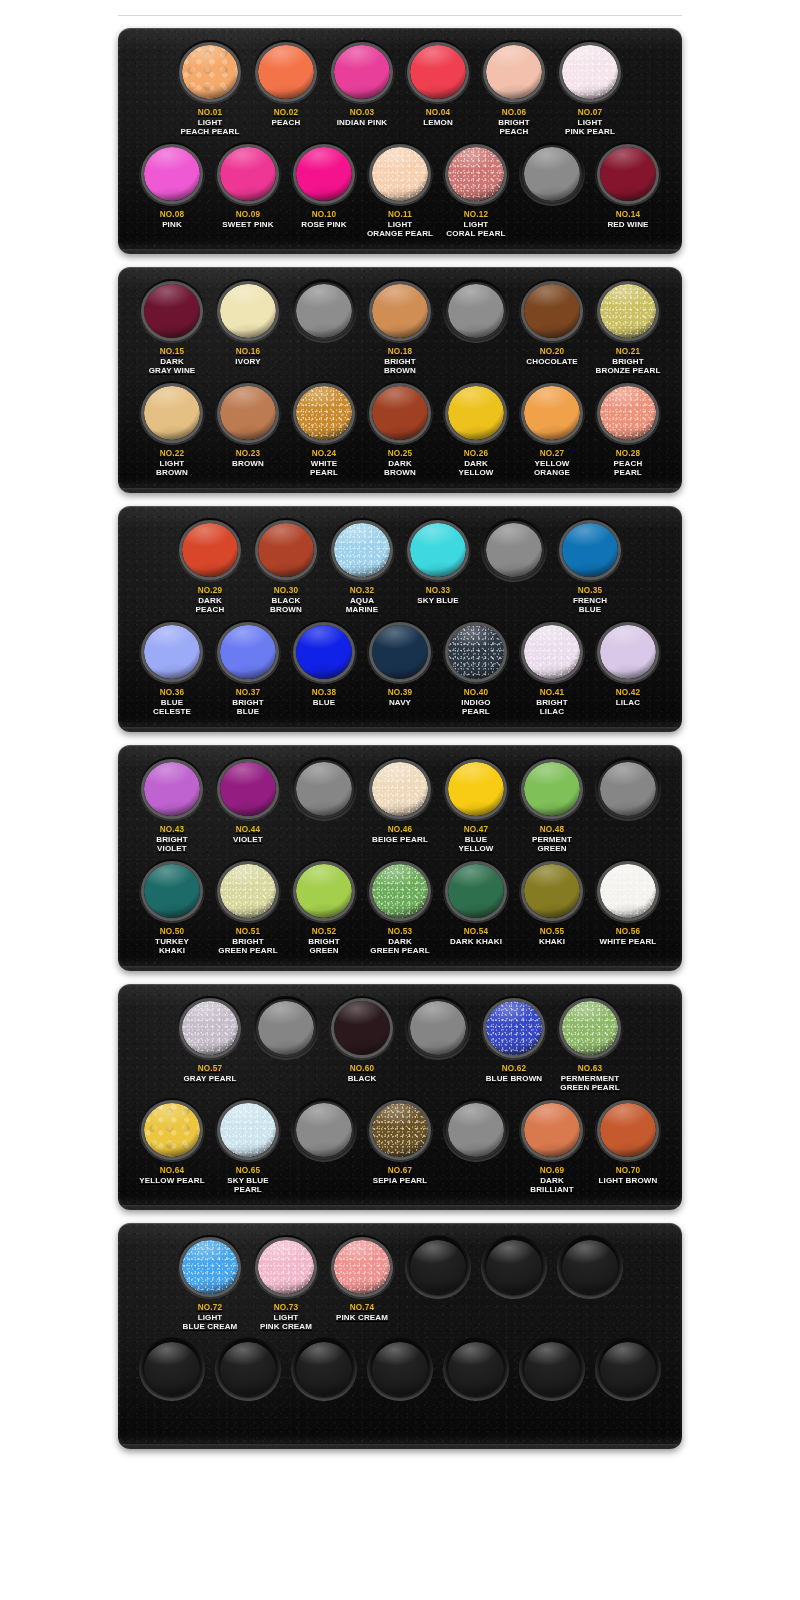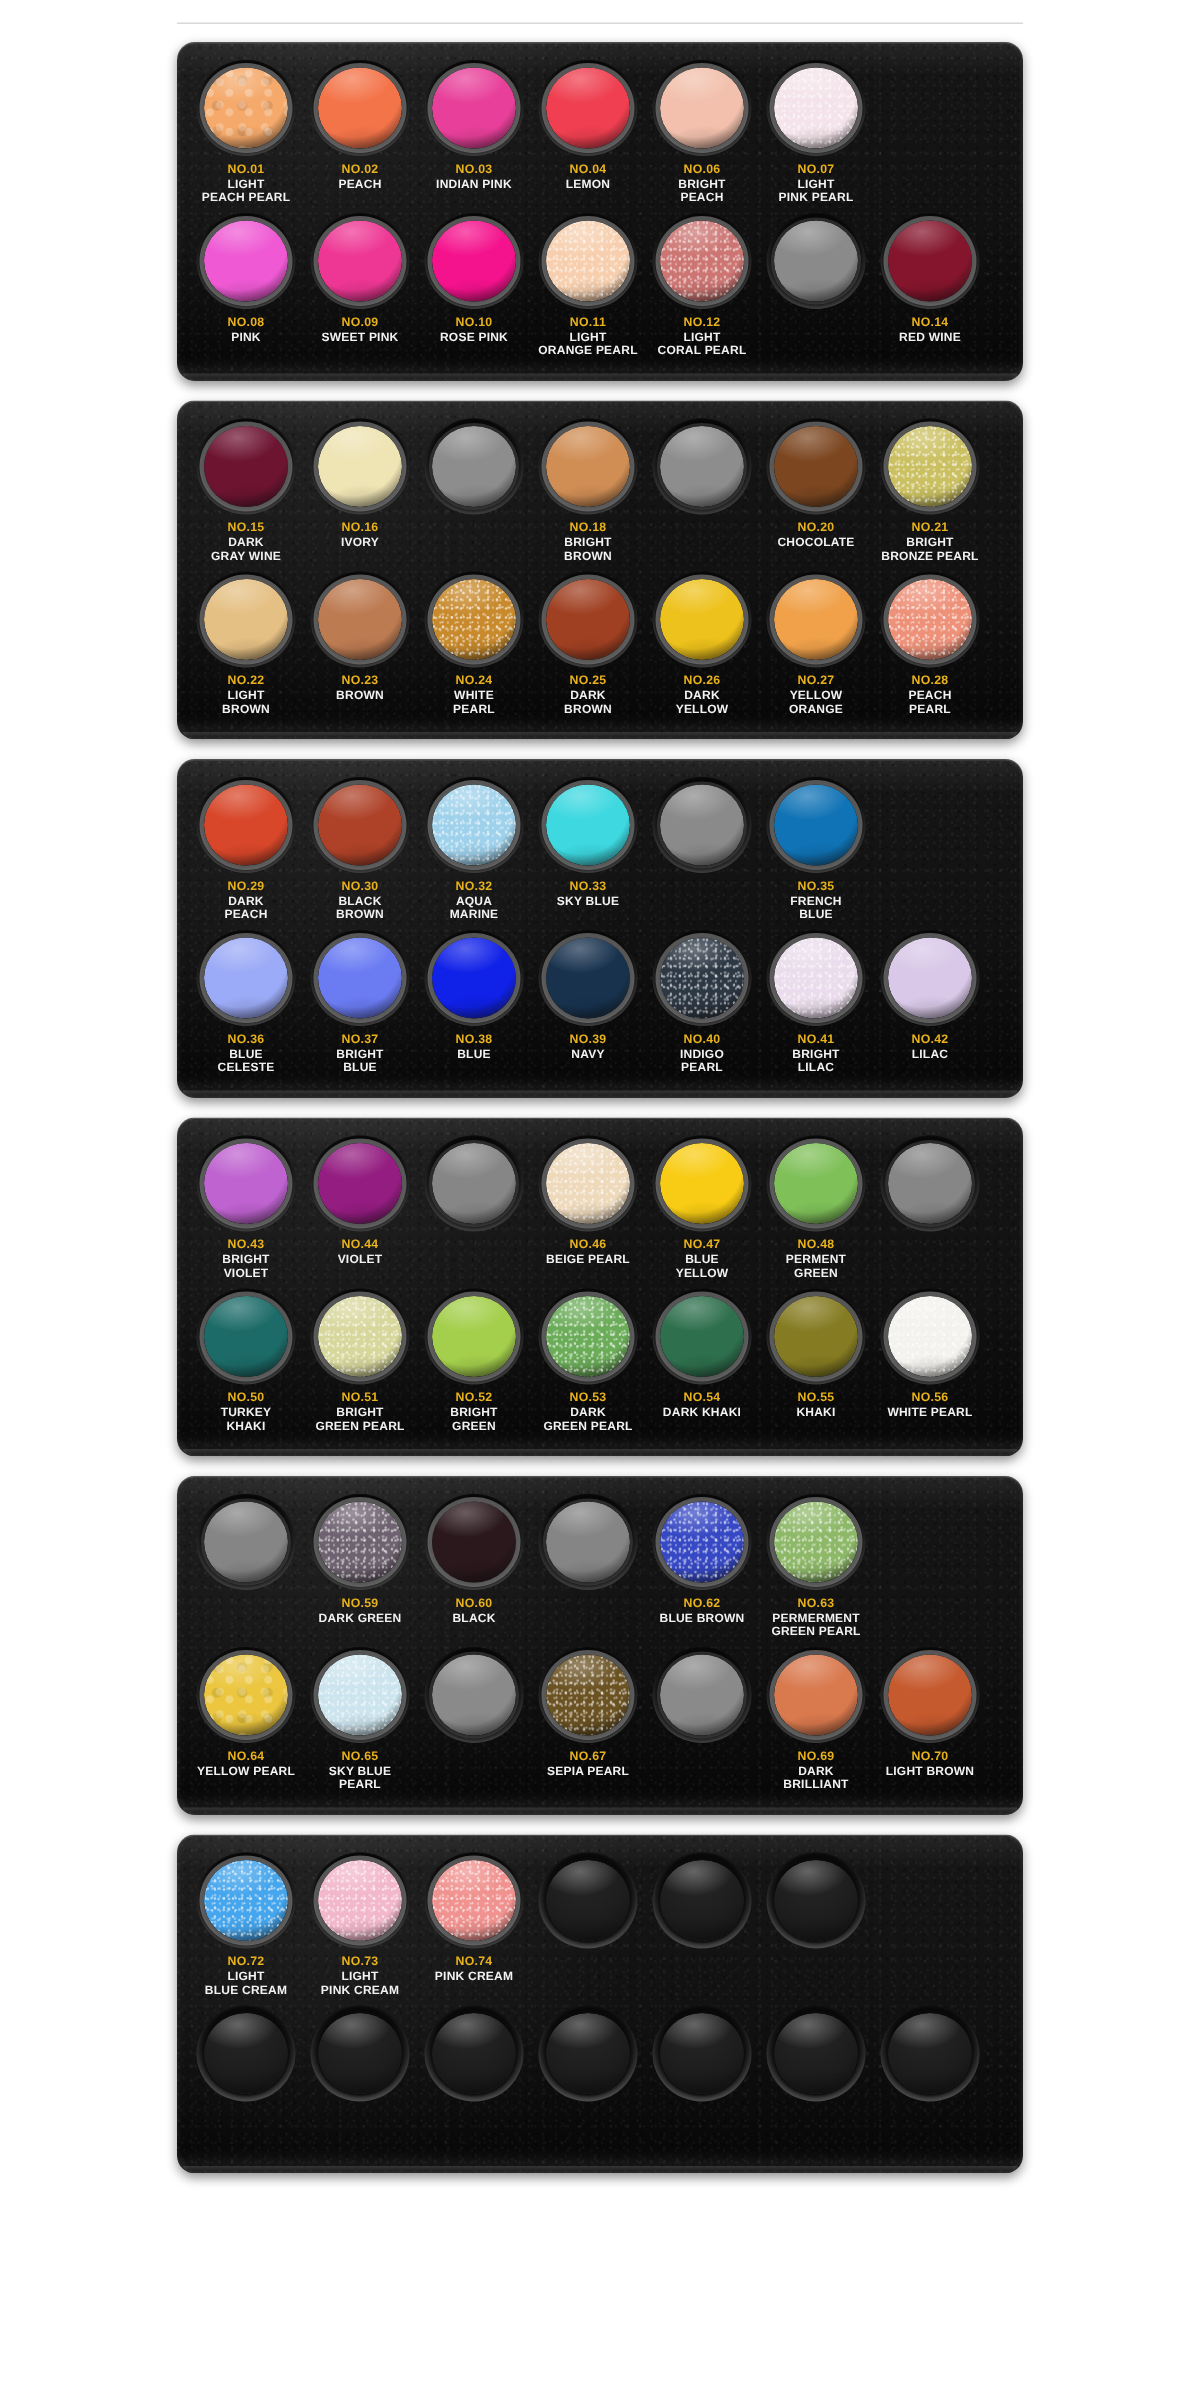--- a/index.html
+++ b/index.html
@@ -78,22 +78,24 @@
     left: 4px; right: 4px; bottom: 2px;
     height: 3px;
     border-radius: 0 0 10px 10px;
     background: linear-gradient(180deg, rgba(255,255,255,0.13), rgba(255,255,255,0));
     pointer-events: none;
   }
 
   .pal-row {
     position: relative;
     display: flex;
+    justify-content: center;
     gap: 4px;
     z-index: 2;
+    text-decoration: underline;
   }
 
   .cell {
     width: 72px;
     display: flex;
     flex-direction: column;
     align-items: center;
   }
 
   
@@ -964,41 +966,41 @@
               <span class="lbl-no">NO.56</span>
               <span class="lbl-name">WHITE PEARL</span>
             </div>
           </div>
         </div>
       </div>
       <div class="palette">
         <div class="pal-row">
           <div class="cell">
             <div class="well">
+              <div class="pan pearl">
+                <div class="fill" style="background: radial-gradient(circle at 42% 28%, rgb(197, 188, 201), rgb(197, 188, 201) 62%, rgba(0, 0, 0, 0.22) 100%);"></div>
+                <div class="shimmer"></div>
+                <div class="gloss"></div>
+              </div>
+            </div>
+            <div class="labels">
+              <span class="lbl-no">NO.57</span>
+              <span class="lbl-name">GRAY PEARL</span>
+            </div>
+          </div>
+          <div class="cell">
+            <div class="well">
               <div class="pan blank">
                 <div class="fill" style="background: radial-gradient(circle at 42% 28%, rgb(133, 133, 133), rgb(133, 133, 133) 62%, rgba(0, 0, 0, 0.22) 100%);"></div>
                 <div class="shimmer"></div>
                 <div class="gloss"></div>
               </div>
             </div>
             <div class="labels hidden">
               <span class="lbl-no"></span>
-            </div>
-          </div>
-          <div class="cell">
-            <div class="well">
-              <div class="pan pearl">
-                <div class="fill" style="background: radial-gradient(circle at 42% 28%, rgb(110, 98, 112), rgb(110, 98, 112) 62%, rgba(0, 0, 0, 0.22) 100%);"></div>
-                <div class="shimmer"></div>
-                <div class="gloss"></div>
-              </div>
-            </div>
-            <div class="labels">
-              <span class="lbl-no">NO.59</span>
-              <span class="lbl-name">DARK GREEN</span>
             </div>
           </div>
           <div class="cell">
             <div class="well">
               <div class="pan">
                 <div class="fill" style="background: radial-gradient(circle at 42% 28%, rgb(42, 24, 28), rgb(42, 24, 28) 62%, rgba(0, 0, 0, 0.22) 100%);"></div>
                 <div class="shimmer"></div>
                 <div class="gloss"></div>
               </div>
             </div>

